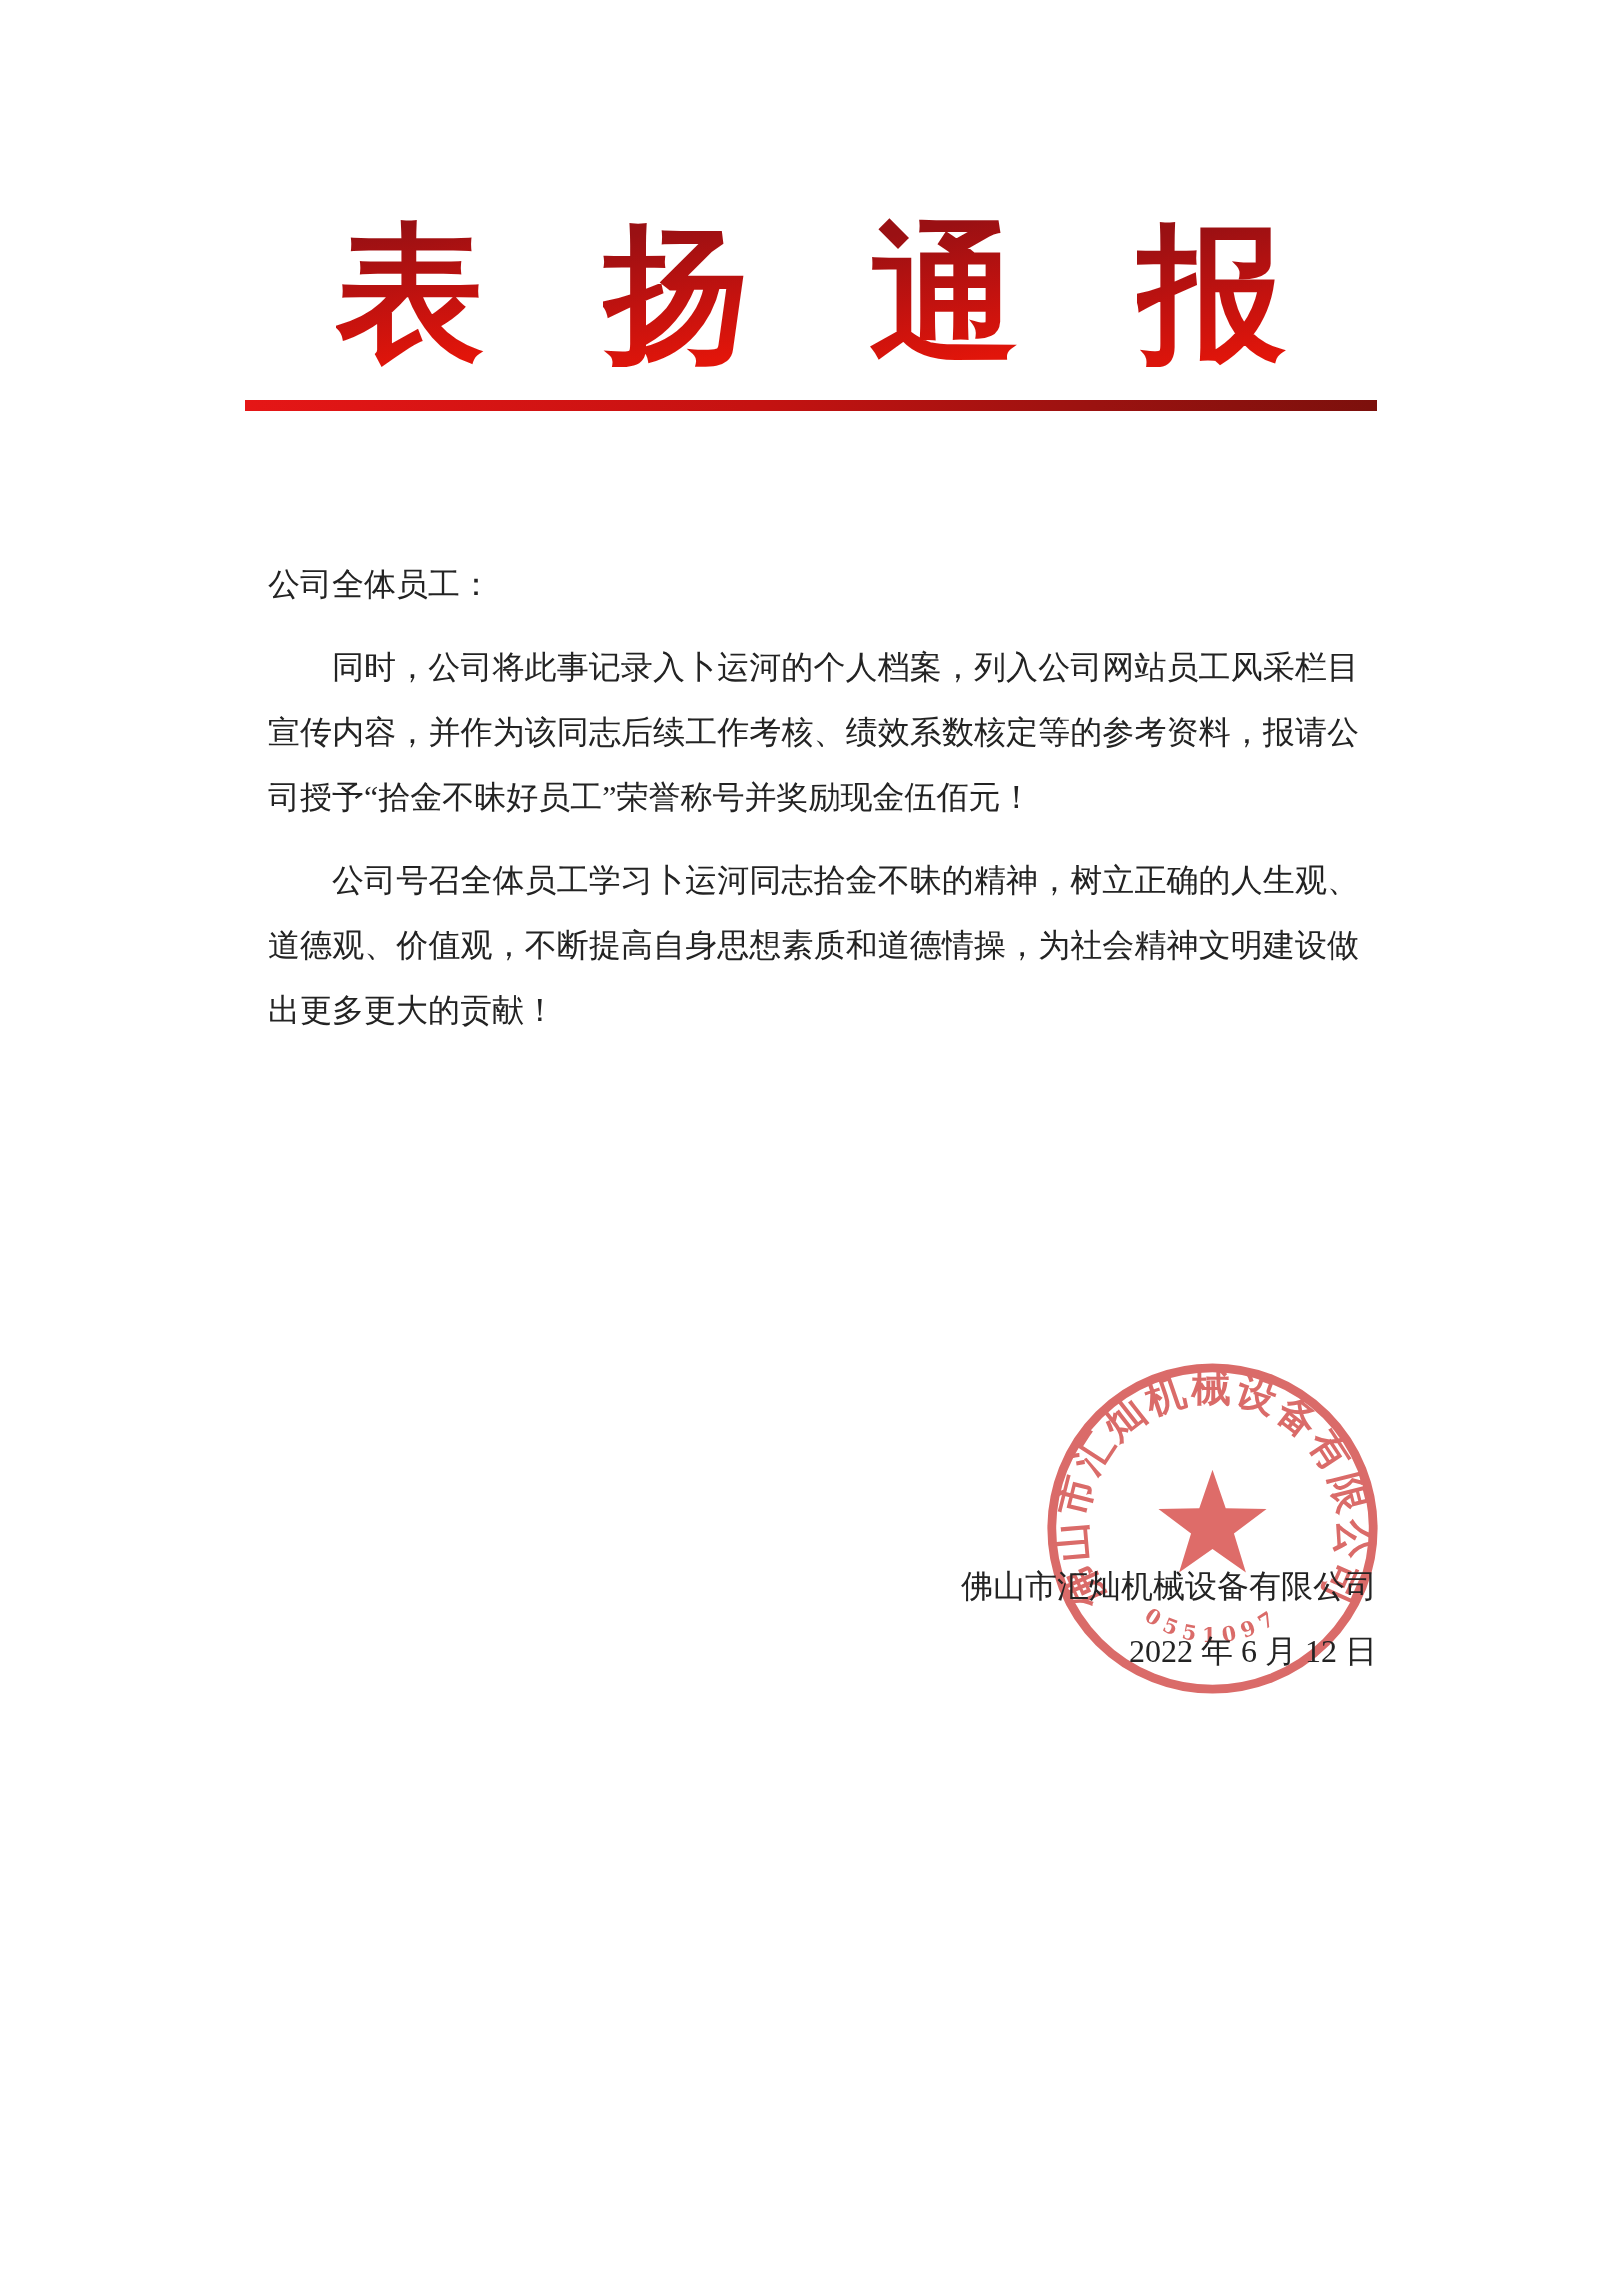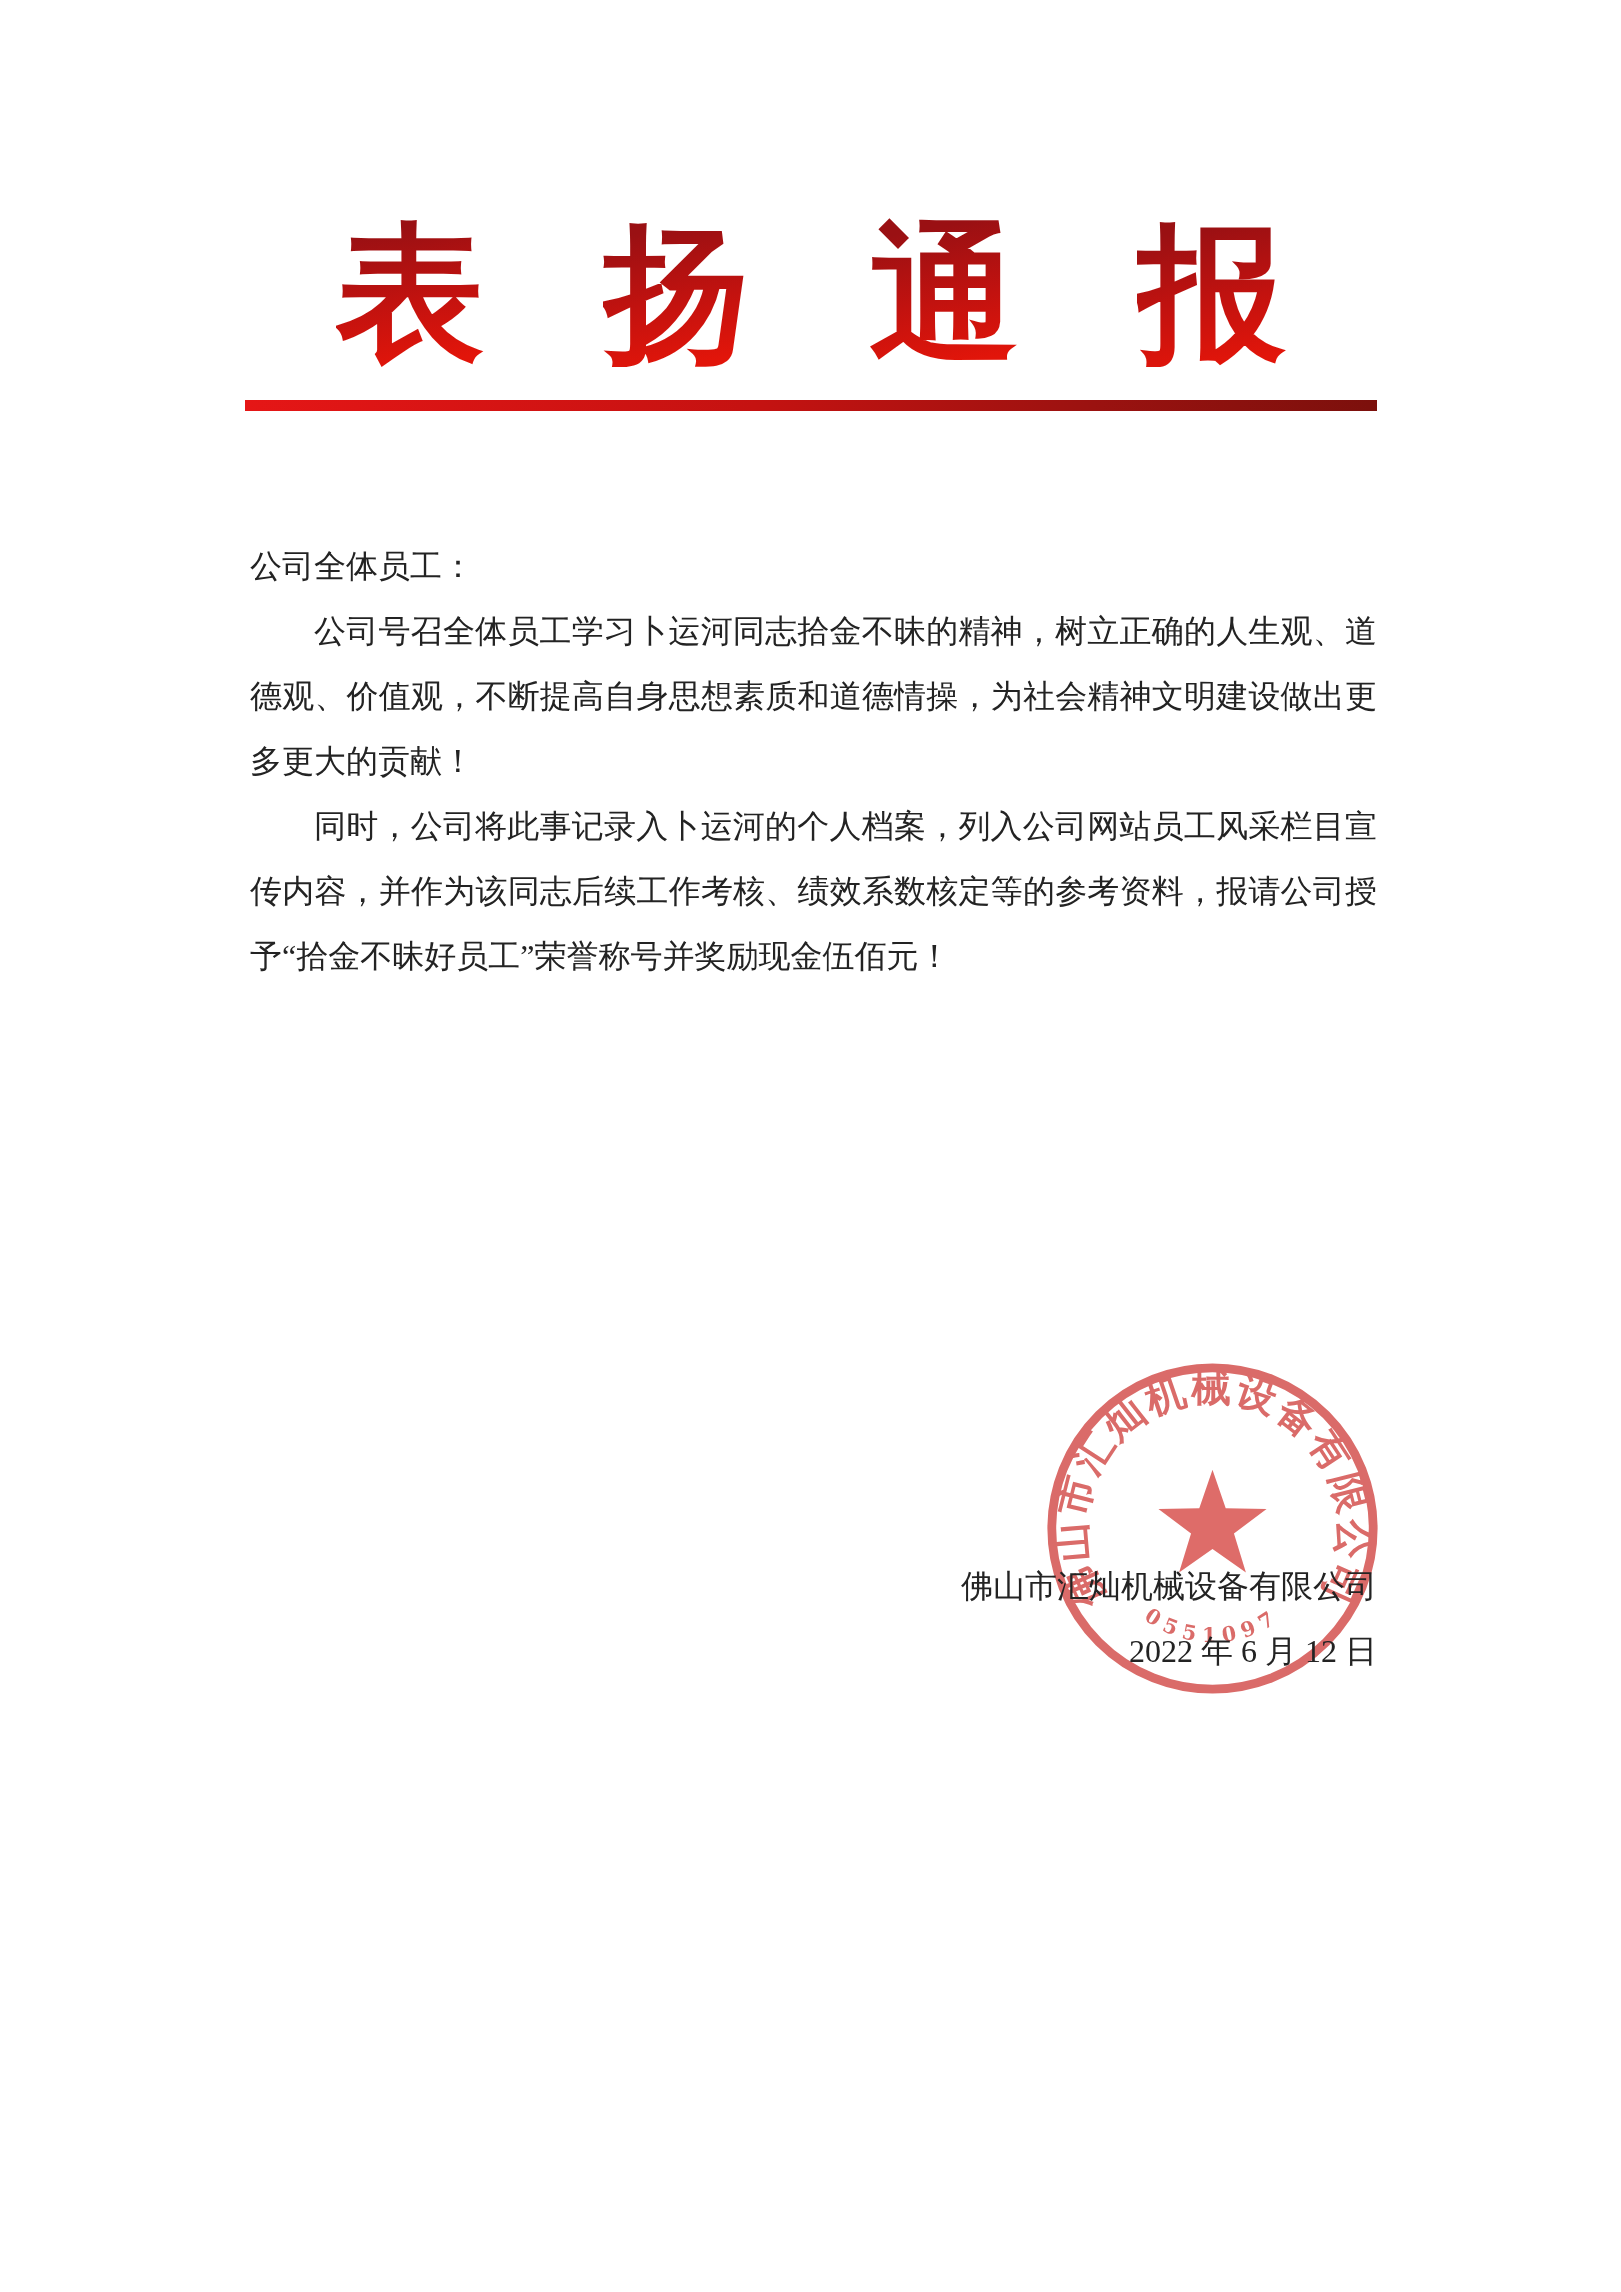--- a/index.html
+++ b/index.html
@@ -45,21 +45,21 @@
     position:absolute;
     top:534px;
     left:250px;
     width:1127px;
     font-size:32px;
     line-height:65px;
     text-align:justify;
     color:#232323;
     z-index:2;
   }
-  .body-text p{margin:0;}
+  .body-text p{margin:18px;}
   .body-text p.indent{text-indent:2em;}
   
   .signature{
     position:absolute;
     top:1554px;
     right:244px;
     text-align:right;
     font-size:32px;
     line-height:65px;
     color:#232323;
@@ -89,22 +89,22 @@
   <div class="title-row">
     <span class="title-char">表</span>
     <span class="title-char">扬</span>
     <span class="title-char">通</span>
     <span class="title-char">报</span>
   </div>
   <div class="title-rule"></div>
 
   <div class="body-text">
     <p>公司全体员工：</p>
+    <p class="indent">同时，公司将此事记录入卜运河的个人档案，列入公司网站员工风采栏目宣传内容，并作为该同志后续工作考核、绩效系数核定等的参考资料，报请公司授予“拾金不昧好员工”荣誉称号并奖励现金伍佰元！</p>
     <p class="indent">公司号召全体员工学习卜运河同志拾金不昧的精神，树立正确的人生观、道德观、价值观，不断提高自身思想素质和道德情操，为社会精神文明建设做出更多更大的贡献！</p>
-    <p class="indent">同时，公司将此事记录入卜运河的个人档案，列入公司网站员工风采栏目宣传内容，并作为该同志后续工作考核、绩效系数核定等的参考资料，报请公司授予“拾金不昧好员工”荣誉称号并奖励现金伍佰元！</p>
   </div>
 
   <div class="seal">
     <svg viewBox="0 0 348 348" xmlns="http://www.w3.org/2000/svg">
       <defs>
         <path id="sealTextArc" d="M 63.7 242.9 A 130 130 0 1 1 284.3 242.9" fill="none"></path>
         <path id="sealNumArc" d="M 79 240.6 A 116 116 0 0 0 269 240.6" fill="none"></path>
       </defs>
       <circle cx="174" cy="174" r="164" fill="none" stroke="#d4524f" stroke-width="9"></circle>
       <polygon fill="#d9534f" points="174,114 187.5,153.4 229.2,154.1 195.9,179.1 208.1,218.9 174,195 139.9,218.9 152.1,179.1 118.8,154.1 160.5,153.4"></polygon>

